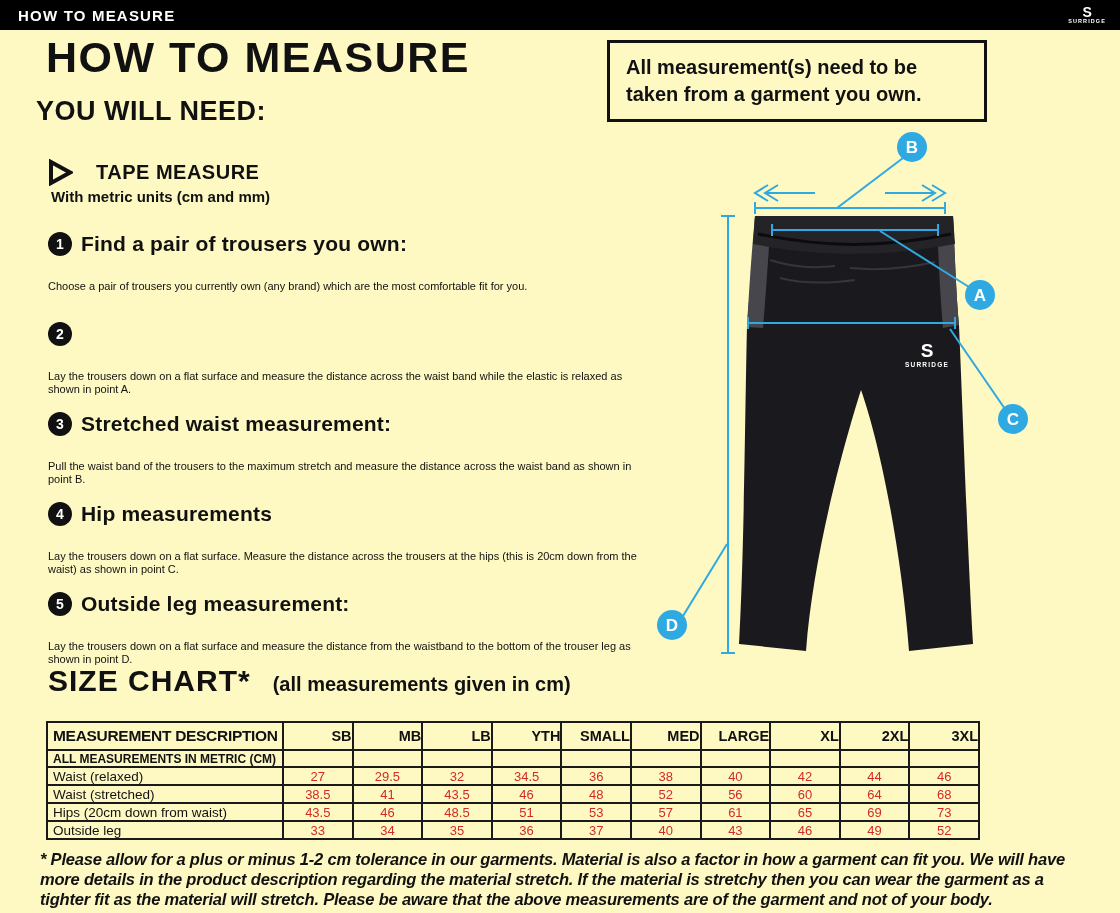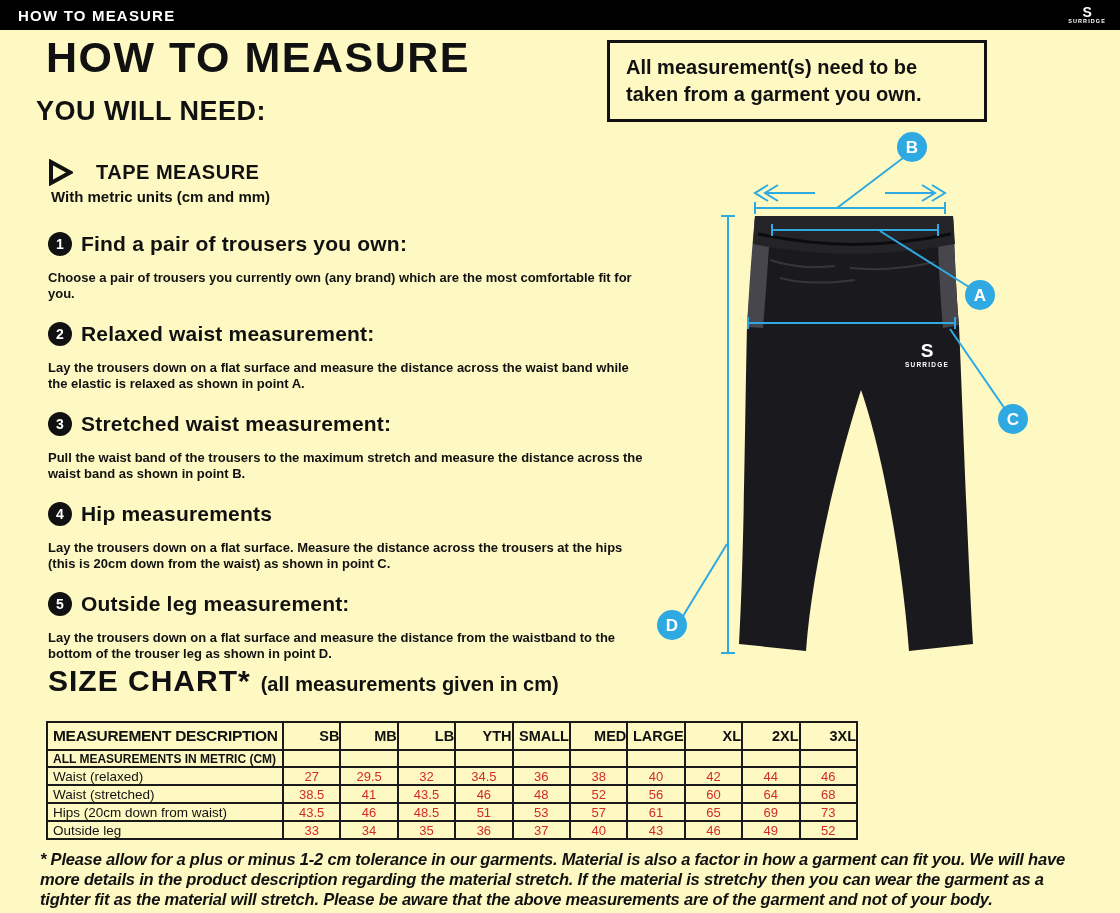--- a/index.html
+++ b/index.html
@@ -31,29 +31,29 @@
   .tool-row .tool-label { font-size:20px; font-weight:bold; letter-spacing:0.5px; }
   .tool-detail { position:absolute; left:51px; top:188px; font-size:15px; font-weight:bold; }
   
   .step { position:absolute; left:48px; width:600px; }
   .step-head { display:flex; align-items:center; gap:9px; }
   .step-badge {
     width:24px; height:24px; border-radius:50%; background:#111; color:#fff;
     font-size:14px; font-weight:bold; display:flex; align-items:center; justify-content:center; flex:0 0 24px;
   }
   .step-title { font-size:21px; font-weight:bold; letter-spacing:0.2px;text-align:center; }
-  .step-body { margin-top:14px; font-size:13px; font-weight:bold; line-height:1.22; width:596px; }
+  .step-body { margin-top:24px; font-size:11px; font-weight:normal; line-height:1.22; width:596px; }
   
   .diagram { position:absolute; left:650px; top:128px; width:450px; height:548px; }
   
-  .size-title-row { position:absolute; left:48px; top:664px; display:flex; align-items:baseline; gap:10px; }
+  .size-title-row { position:absolute; left:48px; top:664px; display:flex; align-items:baseline; gap:22px; }
   .size-title { font-size:30px; font-weight:bold; letter-spacing:1px; }
   .size-subtitle { font-size:20px; font-weight:bold; }
   table.size-chart {
-    position:absolute; left:46px; top:721px; width:812px;
+    position:absolute; left:46px; top:721px; width:934px;
     border-collapse:collapse; table-layout:fixed;
   }
   table.size-chart td, table.size-chart th { border:2px solid #1a1a1a; overflow:hidden; white-space:nowrap; }
   th.desc-h { font-size:15.5px; font-weight:bold; text-align:left; padding:4px 4px 4px 5px; height:28px; letter-spacing:-0.3px; }
   th.size-h { font-size:14.5px; font-weight:bold; text-align:right; height:28px; }
   td.unit-label { font-size:12px; font-weight:bold; text-align:left; padding-left:5px; height:17px; }
   td.row-label { font-size:13.5px; text-align:left; padding-left:5px; height:18px; }
   td.val { font-size:13px; color:#d22b25; text-align:center; height:18px; }
   
   .footnote {
@@ -94,21 +94,20 @@
     <div class="step-head">
       <span class="step-badge">1</span>
       <h3 class="step-title">Find a pair of trousers you own:</h3>
     </div>
     <p class="step-body">Choose a pair of trousers you currently own (any brand) which are the most comfortable fit for you.</p>
   </section>
 
   <section class="step" style="top:322px">
     <div class="step-head">
       <span class="step-badge">2</span>
-      <h3 class="step-title">Relaxed waist measurement:</h3>
     </div>
     <p class="step-body">Lay the trousers down on a flat surface and measure the distance across the waist band while the elastic is relaxed as shown in point A.</p>
   </section>
 
   <section class="step" style="top:412px">
     <div class="step-head">
       <span class="step-badge">3</span>
       <h3 class="step-title">Stretched waist measurement:</h3>
     </div>
     <p class="step-body">Pull the waist band of the trousers to the maximum stretch and measure the distance across the waist band as shown in point B.</p>

